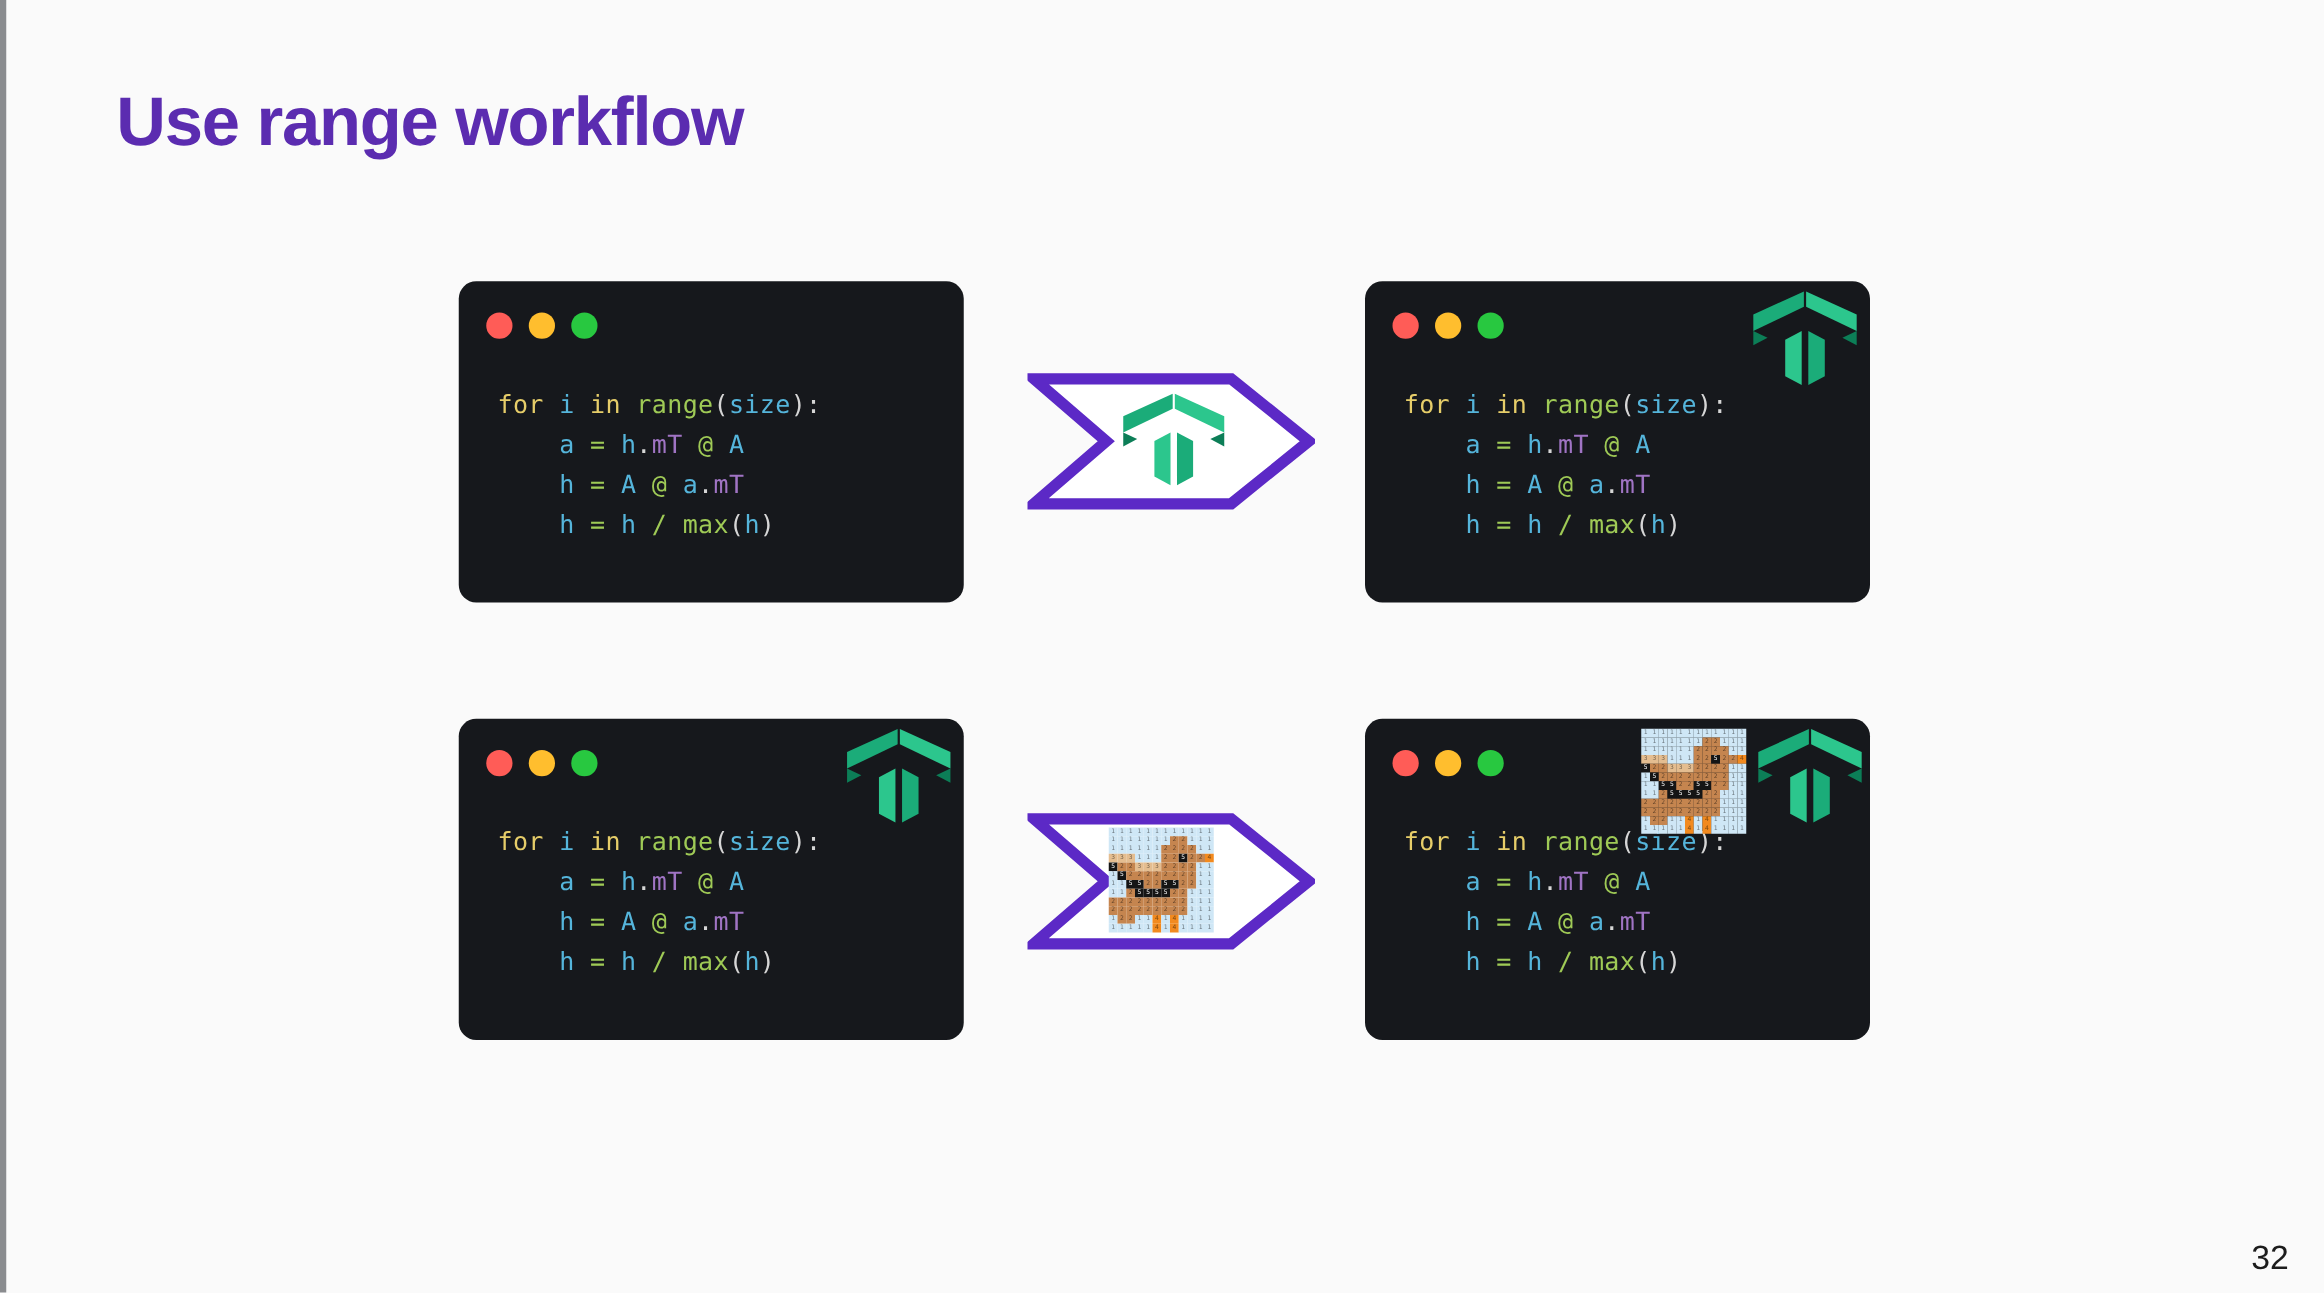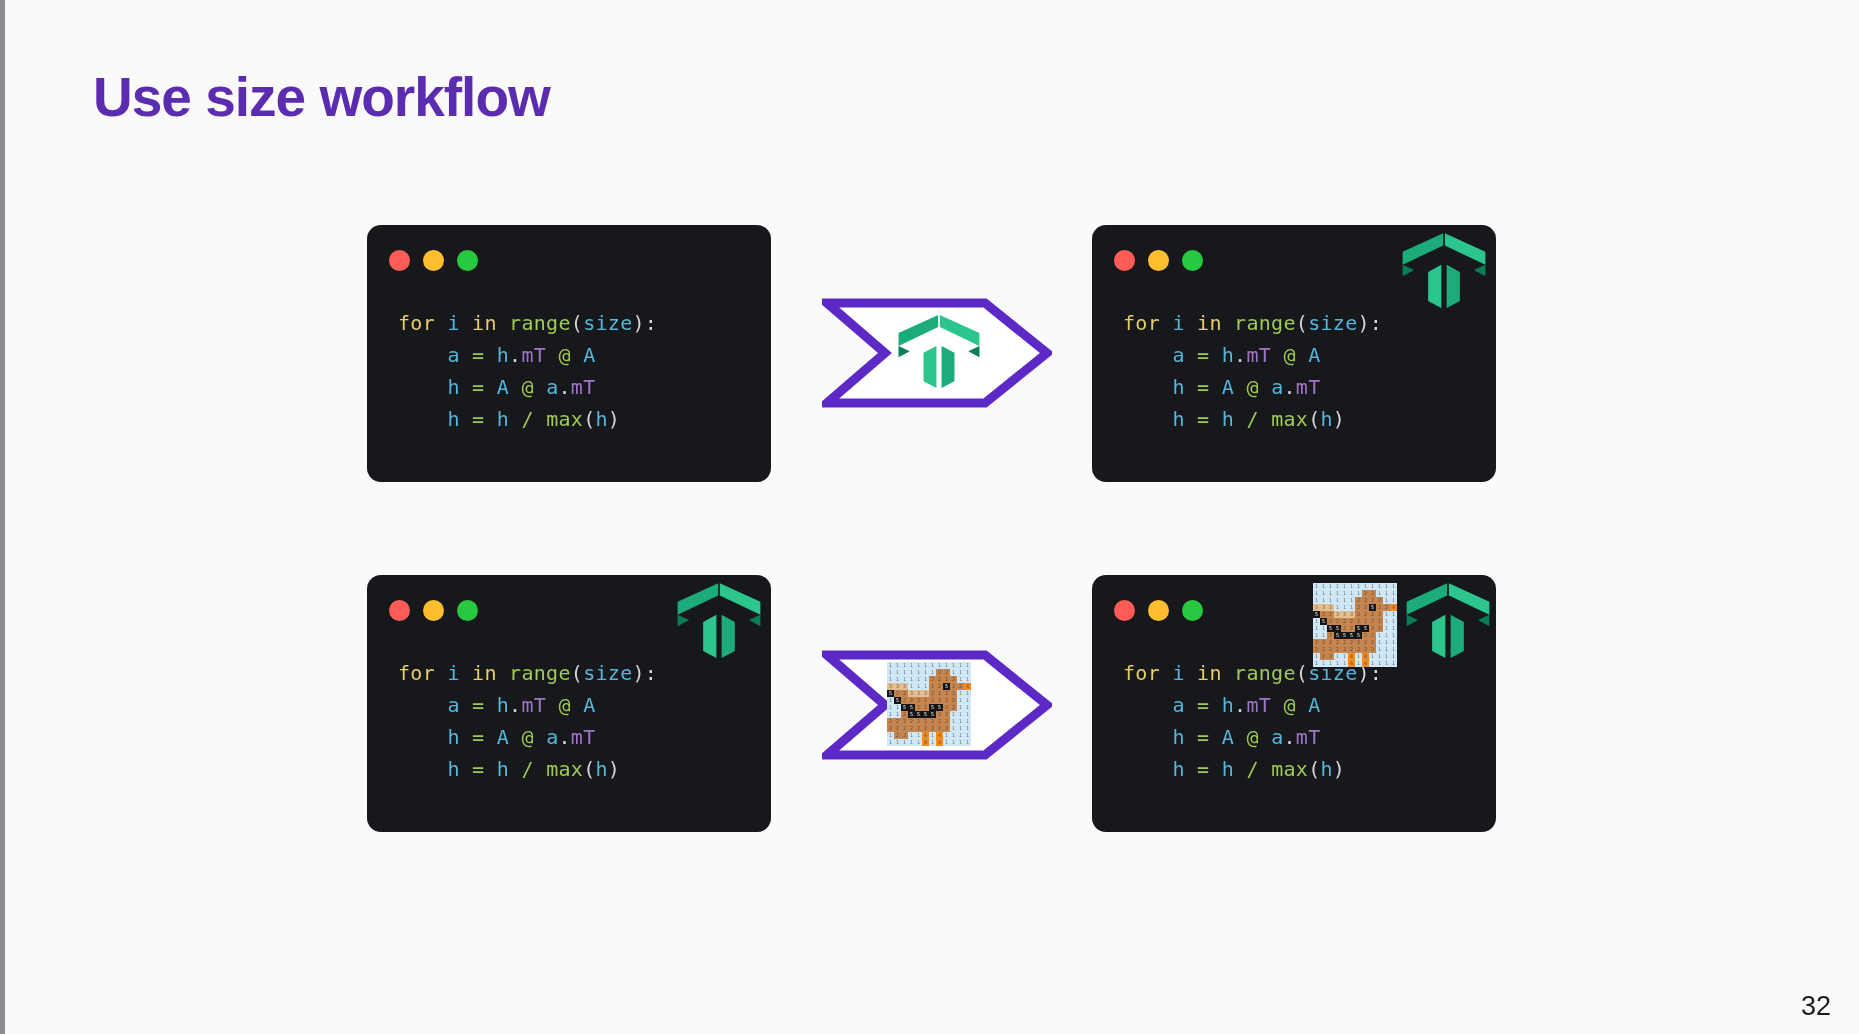--- a/index.html
+++ b/index.html
@@ -38,21 +38,21 @@
   .dog-cell{
     width:7px;height:7px;font-family:"DejaVu Sans Mono",monospace;
     font-size:5px;line-height:7px;text-align:center;overflow:hidden;
   }
 </style>
 </head>
 <body>
 
 <div class="edge-bar"></div>
 
-<h1 class="slide-title">Use size workflow</h1>
+<h1 class="slide-title">Use range workflow</h1>
 
 <div id="windows-root">
     <div class="code-window" style="left: 367px; top: 225px; background: rgb(22, 24, 28);">
       <div class="dots">
         <div class="dot" style="background: rgb(255, 92, 87);"></div>
         <div class="dot" style="background: rgb(255, 190, 46);"></div>
         <div class="dot" style="background: rgb(40, 200, 64);"></div>
       </div>
       <div class="code"><div><span style="color: rgb(230, 205, 105);">for</span><span style="color: rgb(214, 214, 214);"> </span><span style="color: rgb(85, 181, 219);">i</span><span style="color: rgb(214, 214, 214);"> </span><span style="color: rgb(230, 205, 105);">in</span><span style="color: rgb(214, 214, 214);"> </span><span style="color: rgb(159, 202, 86);">range</span><span style="color: rgb(214, 214, 214);">(</span><span style="color: rgb(85, 181, 219);">size</span><span style="color: rgb(214, 214, 214);">):</span></div><div><span style="color: rgb(214, 214, 214);">    </span><span style="color: rgb(85, 181, 219);">a</span><span style="color: rgb(214, 214, 214);"> </span><span style="color: rgb(159, 202, 86);">=</span><span style="color: rgb(214, 214, 214);"> </span><span style="color: rgb(85, 181, 219);">h</span><span style="color: rgb(214, 214, 214);">.</span><span style="color: rgb(160, 116, 196);">mT</span><span style="color: rgb(214, 214, 214);"> </span><span style="color: rgb(159, 202, 86);">@</span><span style="color: rgb(214, 214, 214);"> </span><span style="color: rgb(85, 181, 219);">A</span></div><div><span style="color: rgb(214, 214, 214);">    </span><span style="color: rgb(85, 181, 219);">h</span><span style="color: rgb(214, 214, 214);"> </span><span style="color: rgb(159, 202, 86);">=</span><span style="color: rgb(214, 214, 214);"> </span><span style="color: rgb(85, 181, 219);">A</span><span style="color: rgb(214, 214, 214);"> </span><span style="color: rgb(159, 202, 86);">@</span><span style="color: rgb(214, 214, 214);"> </span><span style="color: rgb(85, 181, 219);">a</span><span style="color: rgb(214, 214, 214);">.</span><span style="color: rgb(160, 116, 196);">mT</span></div><div><span style="color: rgb(214, 214, 214);">    </span><span style="color: rgb(85, 181, 219);">h</span><span style="color: rgb(214, 214, 214);"> </span><span style="color: rgb(159, 202, 86);">=</span><span style="color: rgb(214, 214, 214);"> </span><span style="color: rgb(85, 181, 219);">h</span><span style="color: rgb(214, 214, 214);"> </span><span style="color: rgb(159, 202, 86);">/</span><span style="color: rgb(214, 214, 214);"> </span><span style="color: rgb(159, 202, 86);">max</span><span style="color: rgb(214, 214, 214);">(</span><span style="color: rgb(85, 181, 219);">h</span><span style="color: rgb(214, 214, 214);">)</span></div></div>
     </div>

